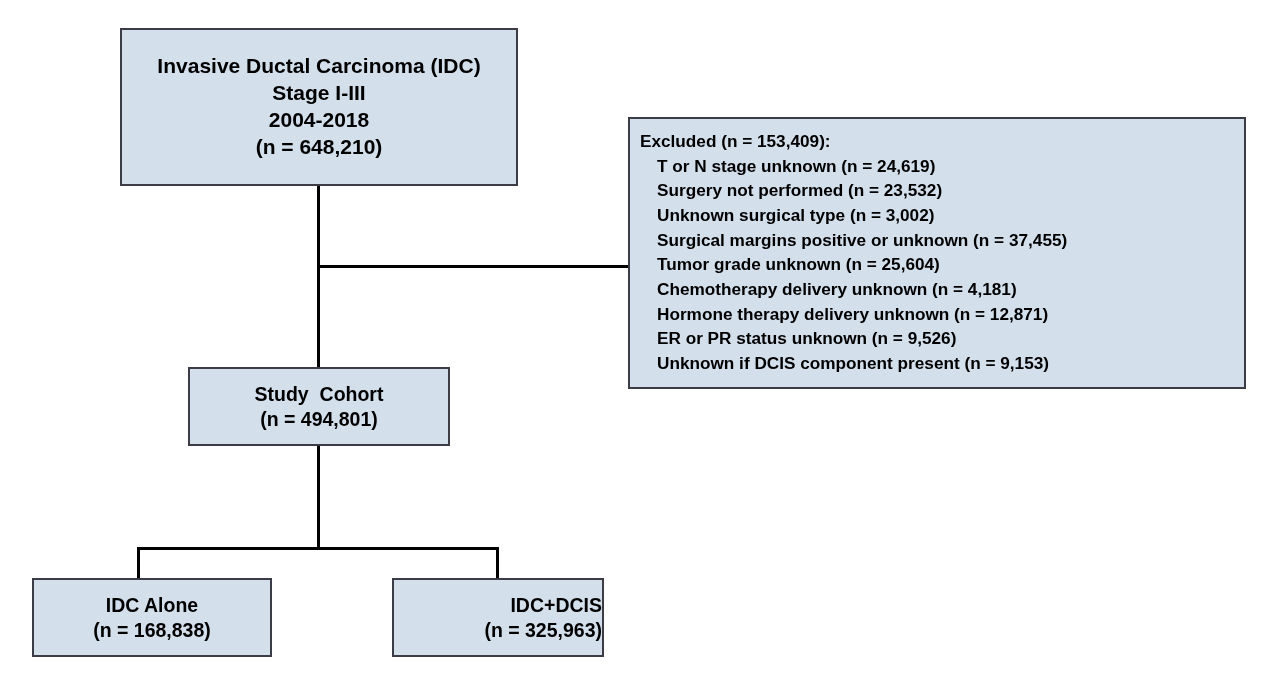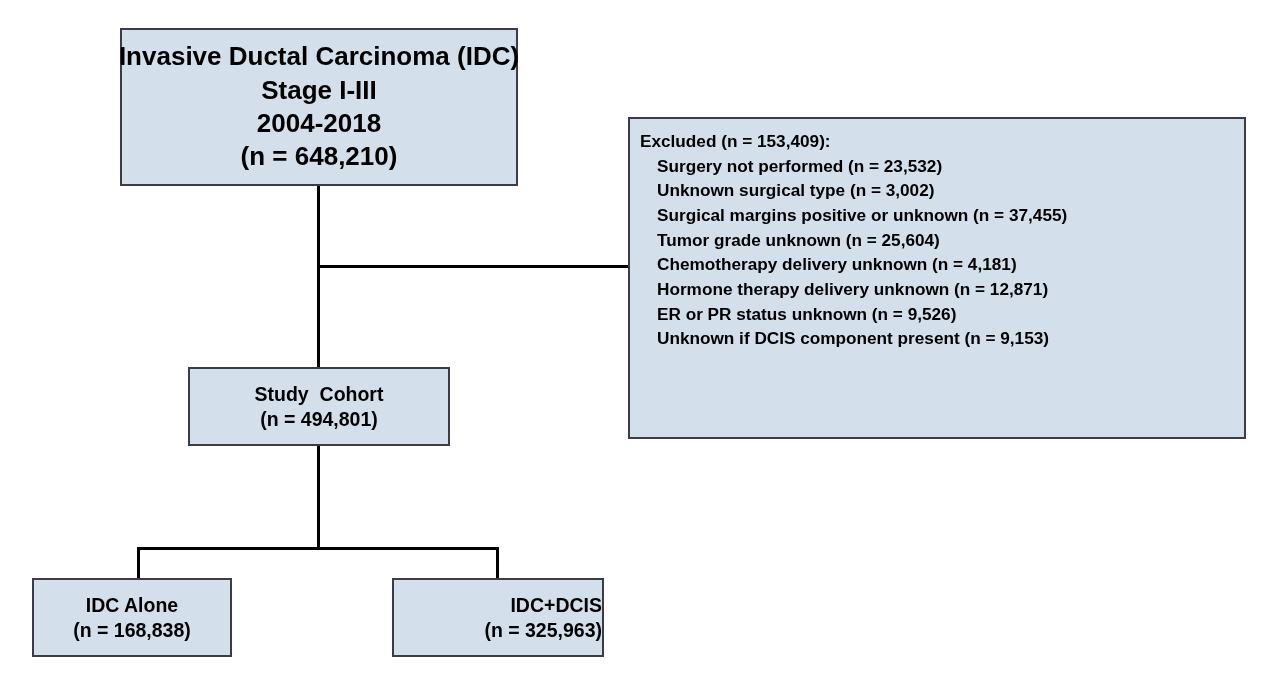--- a/index.html
+++ b/index.html
@@ -35,28 +35,28 @@
   .box .line {
     white-space: pre;
     display: block;
   }
   
   #node-source {
     left: 120px;
     top: 28px;
     width: 398px;
     height: 158px;
-    font-size: 26px;
+    font-size: 21px;
     text-align: center;
   }
   #node-excluded {
     left: 628px;
     top: 117px;
     width: 618px;
-    height: 322px;
+    height: 272px;
     font-size: 17.2px;
     align-items: flex-start;
     justify-content: flex-start;
     padding: 10px 8px 8px 10px;
     text-align: left;
     line-height: 1.435;
   }
   #node-excluded .indent {
     padding-left: 17px;
   }
@@ -64,21 +64,21 @@
     left: 188px;
     top: 367px;
     width: 262px;
     height: 79px;
     font-size: 19.5px;
     text-align: center;
   }
   #node-idc-alone {
     left: 32px;
     top: 578px;
-    width: 200px;
+    width: 240px;
     height: 79px;
     font-size: 19.5px;
     text-align: center;
   }
   #node-idc-dcis {
     left: 392px;
     top: 578px;
     width: 212px;
     height: 79px;
     font-size: 19.5px;
@@ -115,20 +115,21 @@
 
   <div class="box" id="node-source">
     <span class="line">Invasive Ductal Carcinoma (IDC)</span>
     <span class="line">Stage I-III</span>
     <span class="line">2004-2018</span>
     <span class="line">(n = 648,210)</span>
   </div>
 
   <div class="box" id="node-excluded">
     <span class="line">Excluded (n = 153,409):</span>
+    <span class="line indent">T or N stage unknown (n = 24,619)</span>
     <span class="line indent">Surgery not performed (n = 23,532)</span>
     <span class="line indent">Unknown surgical type (n = 3,002)</span>
     <span class="line indent">Surgical margins positive or unknown (n = 37,455)</span>
     <span class="line indent">Tumor grade unknown (n = 25,604)</span>
     <span class="line indent">Chemotherapy delivery unknown (n = 4,181)</span>
     <span class="line indent">Hormone therapy delivery unknown (n = 12,871)</span>
     <span class="line indent">ER or PR status unknown (n = 9,526)</span>
     <span class="line indent">Unknown if DCIS component present (n = 9,153)</span>
   </div>
 

